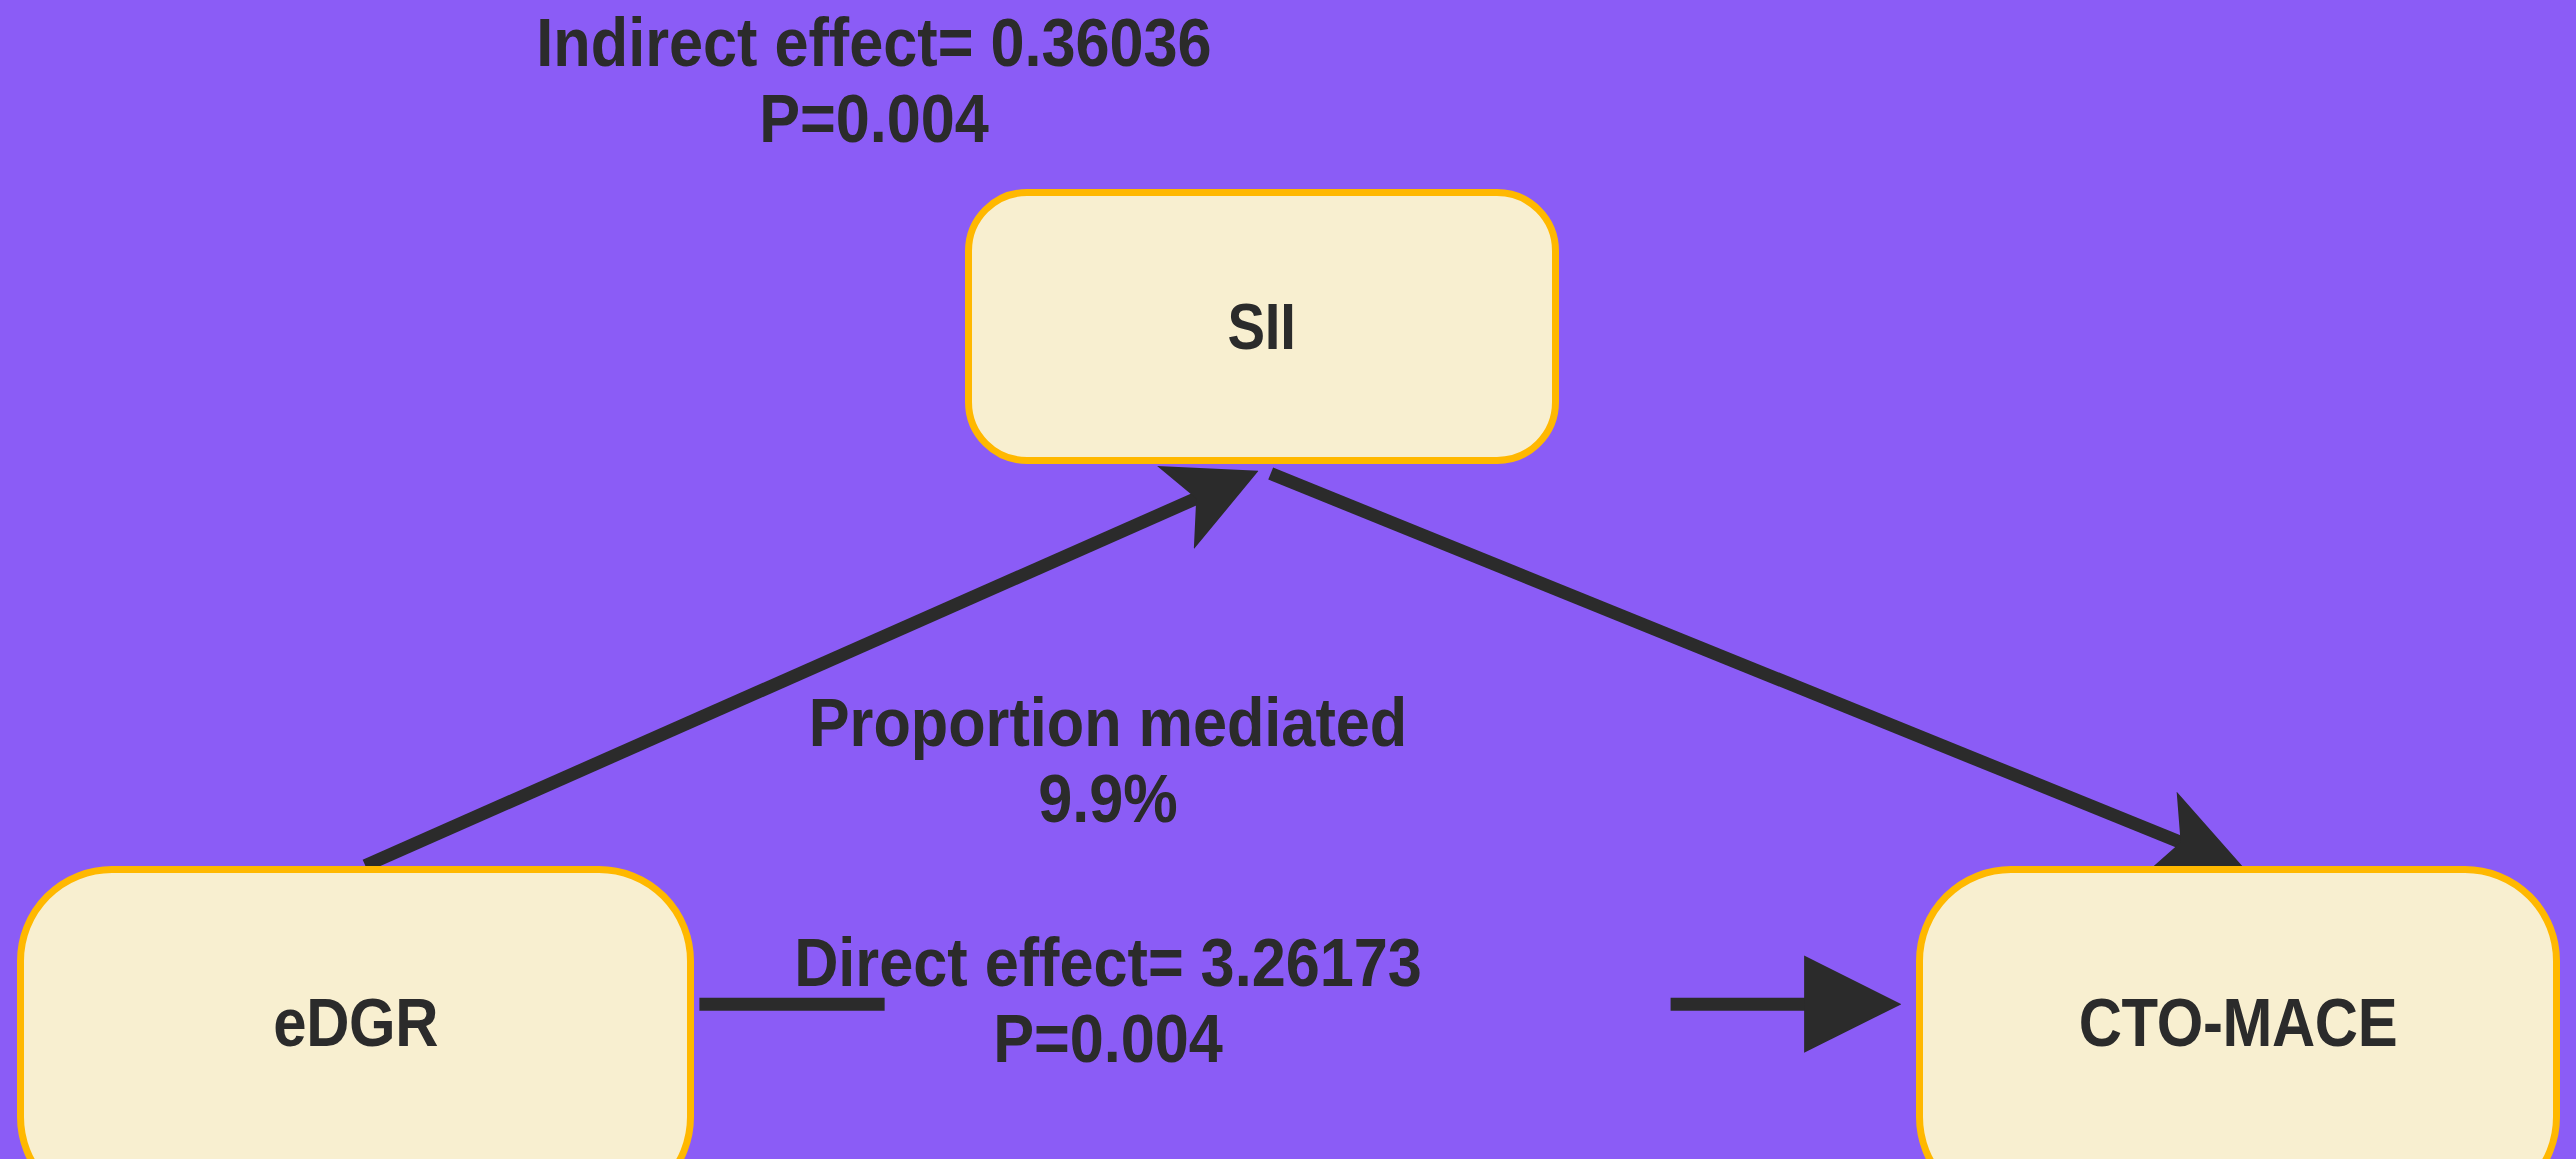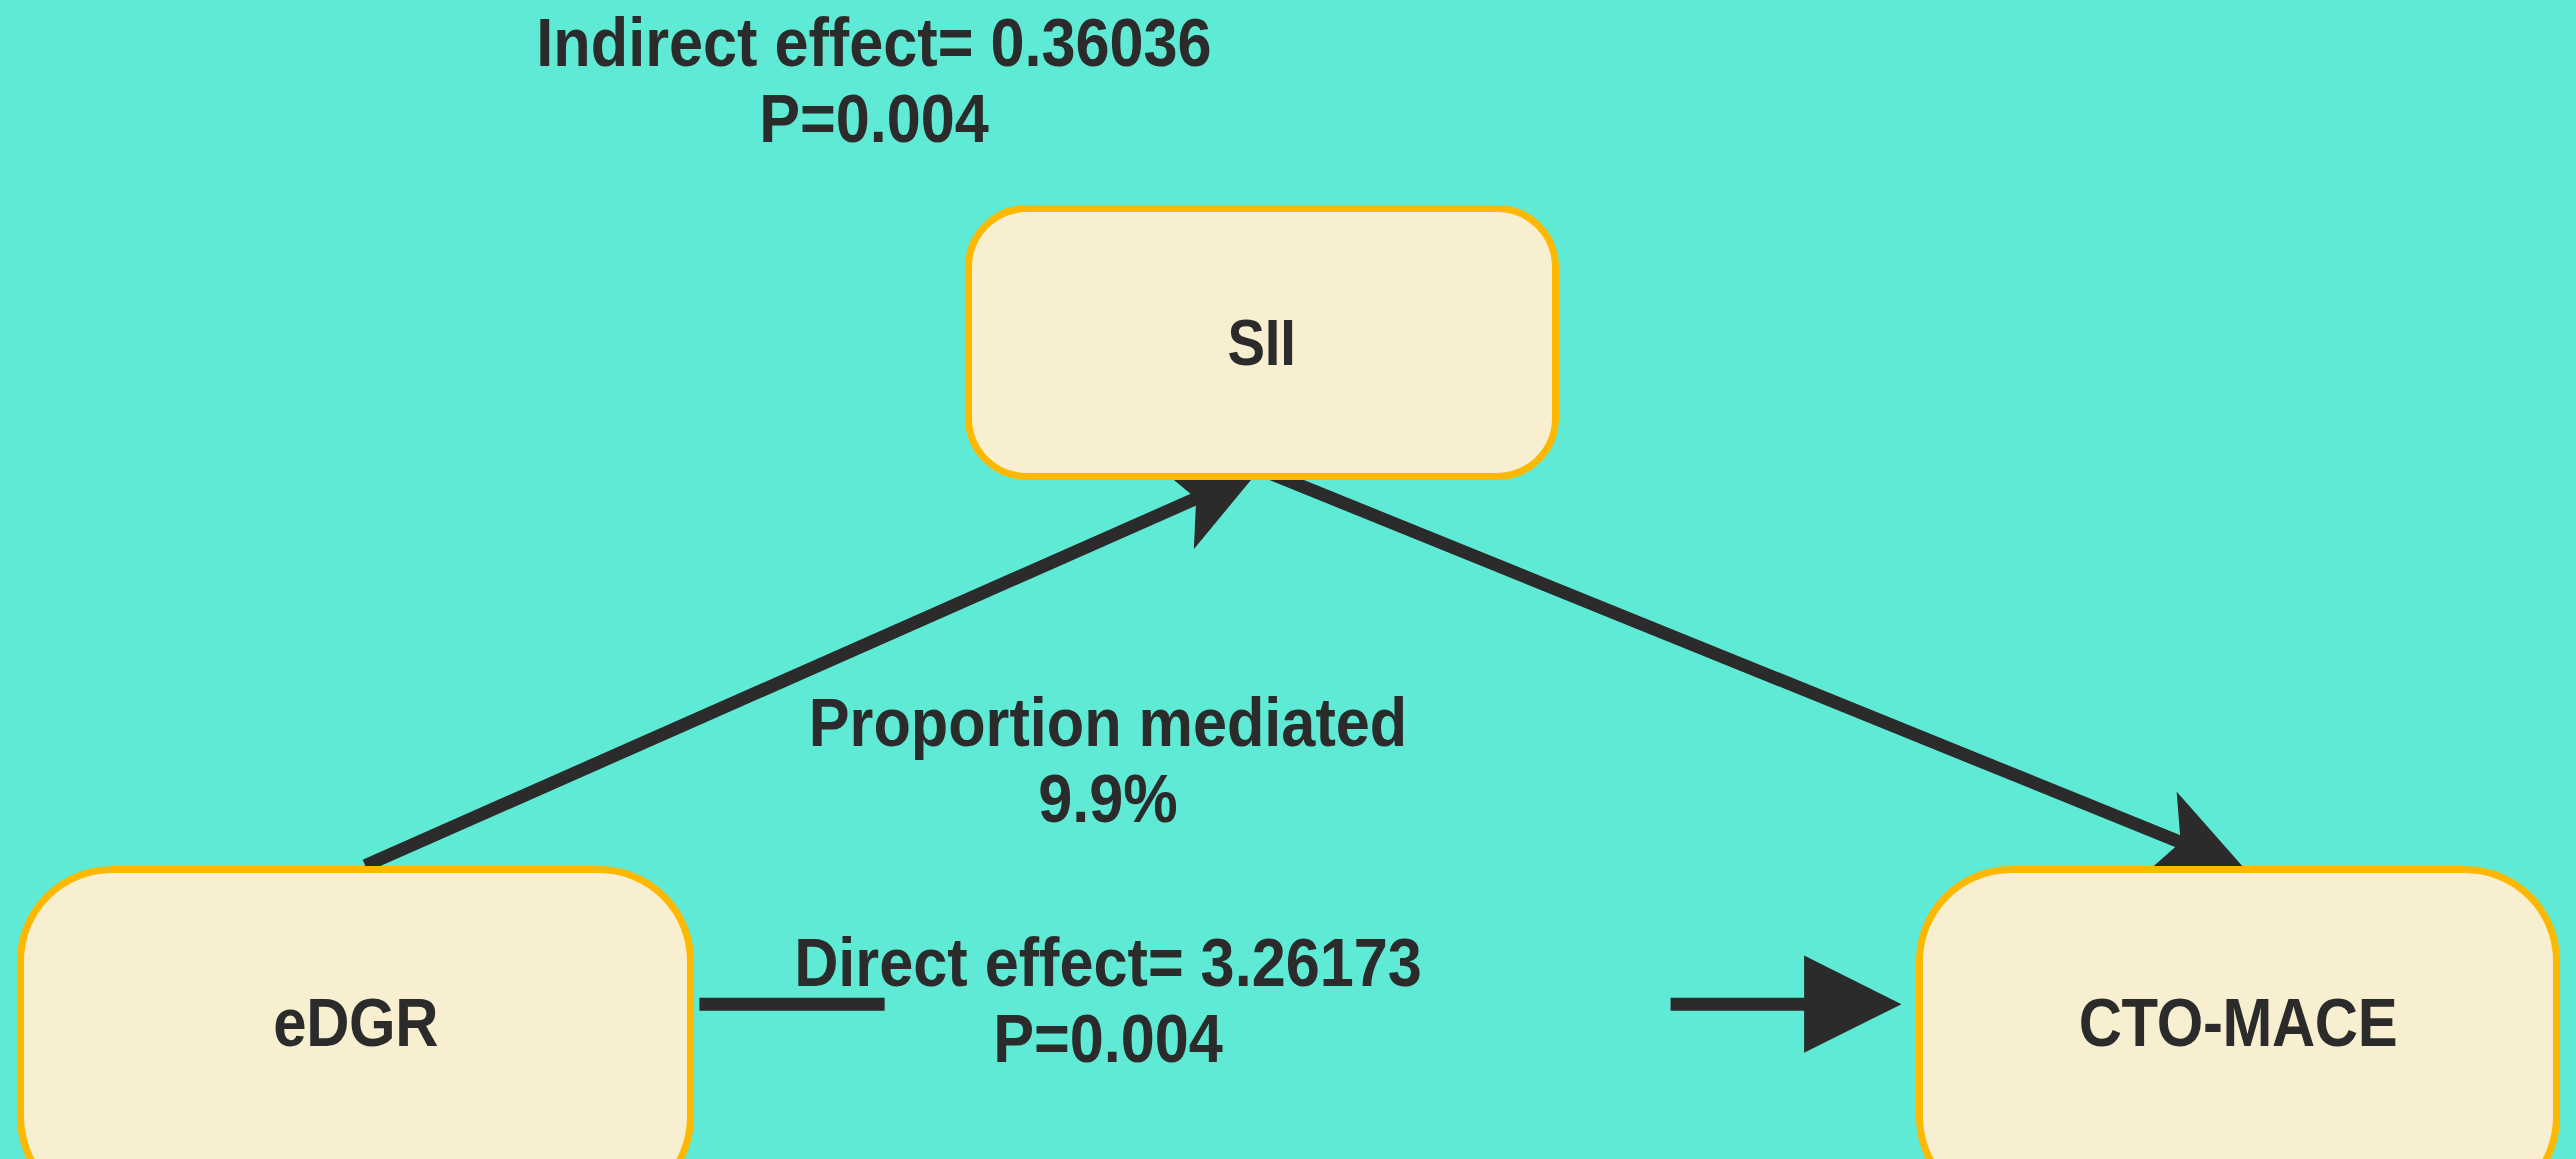--- a/index.html
+++ b/index.html
@@ -10,21 +10,21 @@
   body {
     width: 2576px;
     height: 1160px;
     overflow: hidden;
     font-family: "Liberation Sans", "DejaVu Sans", sans-serif;
   }
   #canvas {
     position: relative;
     width: 2576px;
     height: 1160px;
-    background: #5eead4;
+    background: #8b5cf6;
   }
   #edges {
     position: absolute;
     left: 0;
     top: 0;
     width: 2576px;
     height: 1160px;
   }
 
   
@@ -41,21 +41,21 @@
   .node-label {
     color: #2B2B2B;
     font-weight: bold;
     letter-spacing: -0.4px;
     white-space: nowrap;
     transform: scaleX(0.88);
   }
 
   #node-sii {
     left: 965px;
-    top: 205px;
+    top: 189px;
     width: 594px;
     height: 275px;
     border-radius: 62px;
   }
   #node-sii .node-label { font-size: 64px; }
 
   #node-edgr {
     left: 17.3px;
     top: 866px;
     width: 677px;

